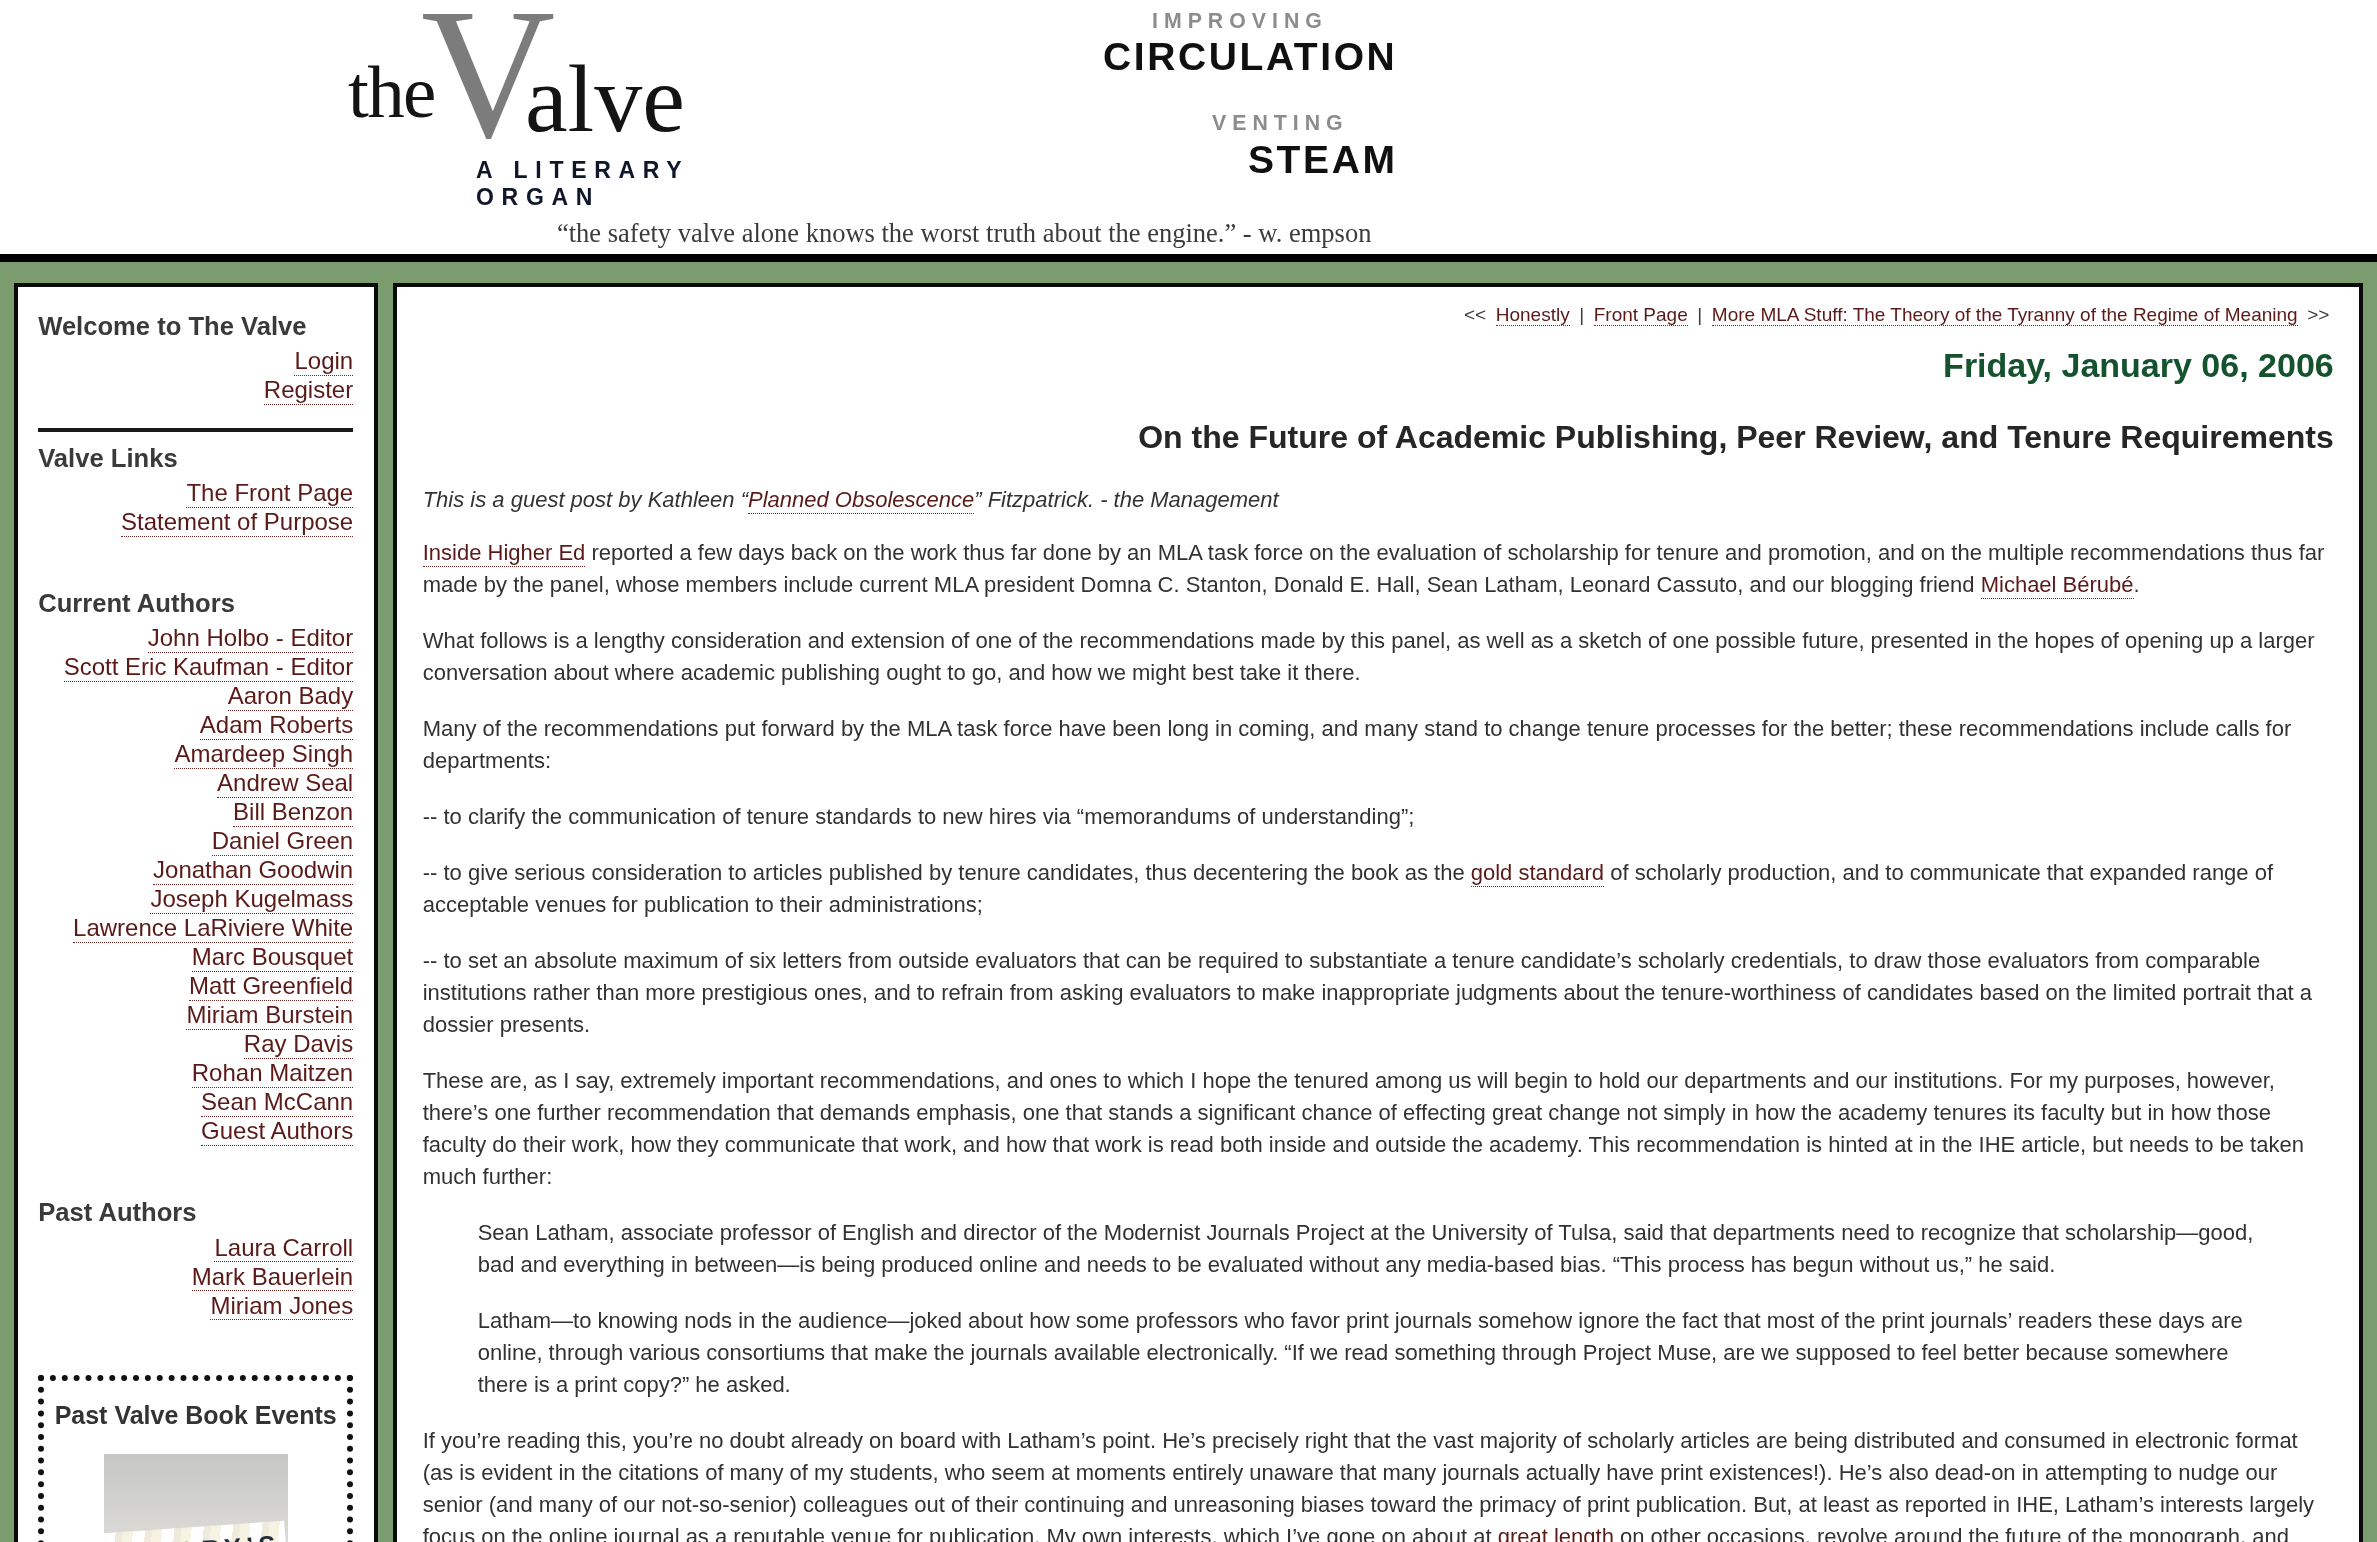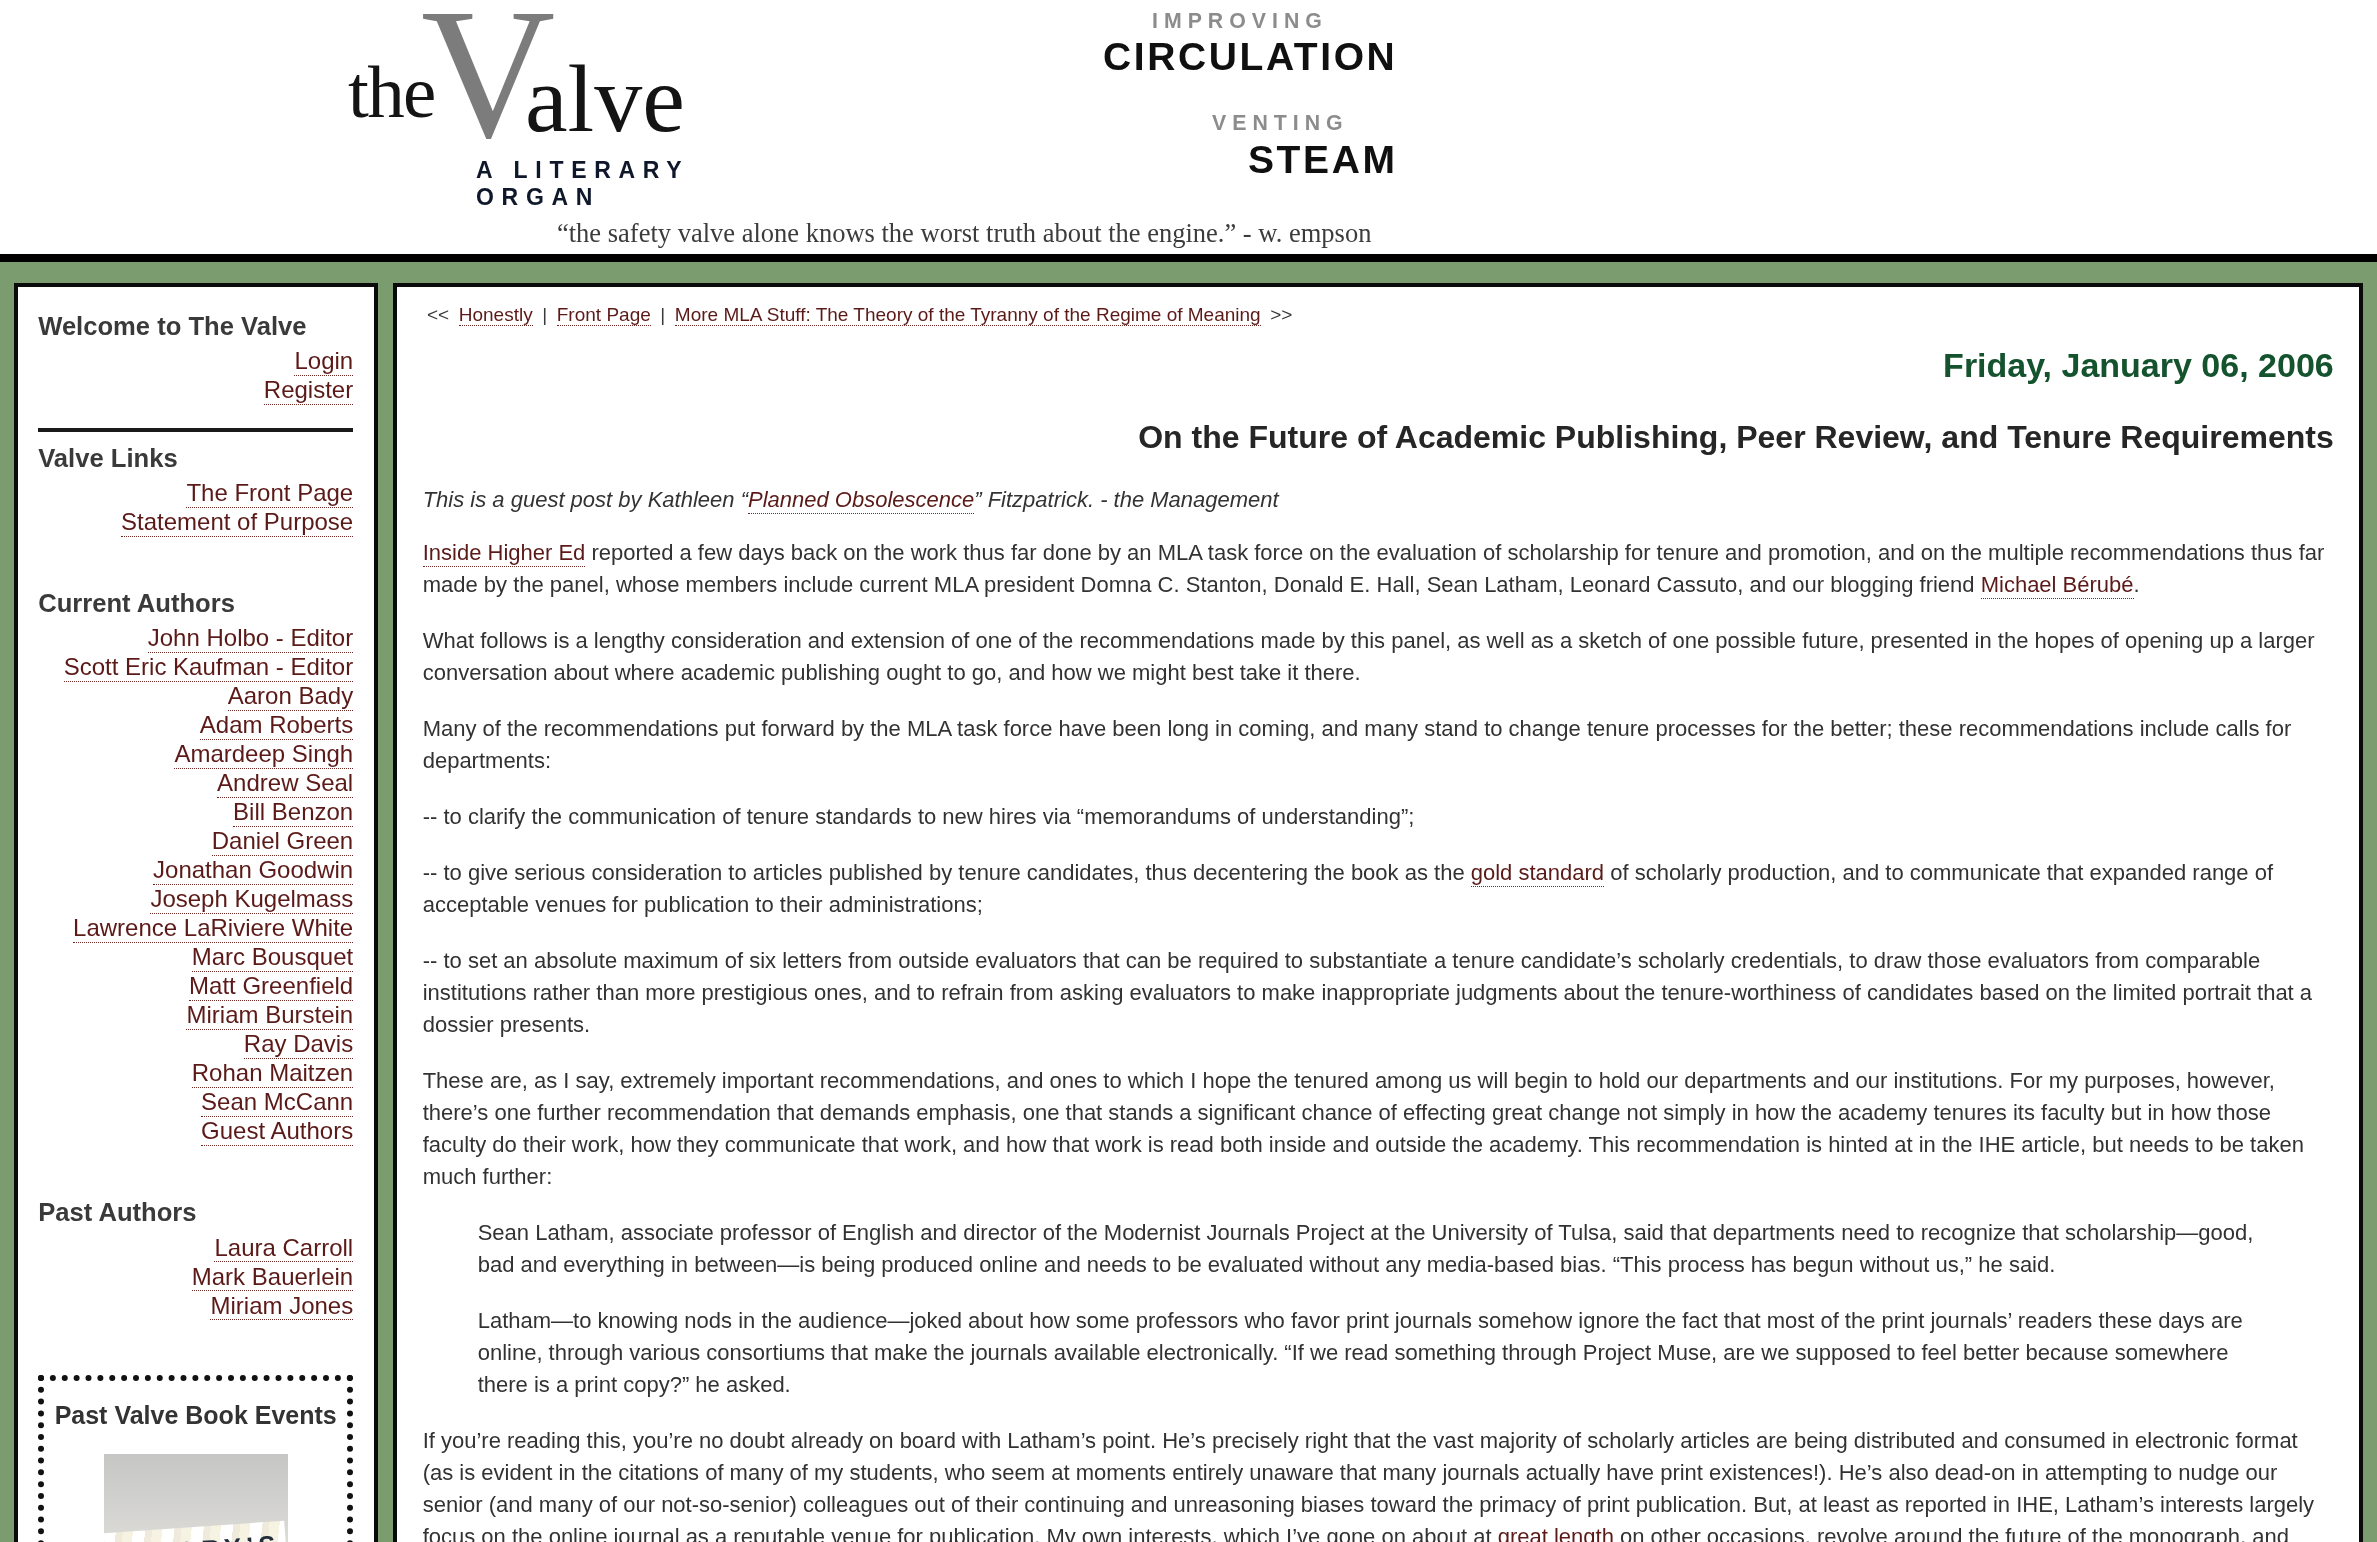--- a/index.html
+++ b/index.html
@@ -41,21 +41,21 @@
   .book-box{border:6px dotted #111;margin-top:55px;padding:20.5px 10.2px 0 10.2px;text-align:center;}
   .book-box-title{font-size:25px;font-weight:bold;color:#333;}
   .book-cover{position:relative;width:184px;height:287px;margin:24px auto 0 auto;overflow:hidden;
               background:linear-gradient(180deg,#c6c6c4 0%,#ecebe7 55%,#d9d7d3 100%);}
   .bk-row1{display:inline-block;margin-top:73px;transform:rotate(-4deg);font-weight:bold;font-size:25.6px;
            color:#232c3a;letter-spacing:5.1px;padding:8.5px 5.1px;
            background:repeating-linear-gradient(100deg,#ffffff 0 12px,#efeadb 12px 19px,#f7f3e2 19px 29px);}
 
   
   .main{flex:1;padding:12px 25.6px 68px 25.6px;}
-  .post-nav{text-align:left;font-size:19px;color:#3a3a3a;margin-top:5.1px;}
+  .post-nav{text-align:right;font-size:19px;color:#3a3a3a;margin-top:5.1px;}
   .post-nav .lnk{font-size:19px;}
   .post-nav span{margin:0 4.3px;}
   .post-date{text-align:right;font-size:34px;font-weight:bold;color:#14532d;margin-top:20.5px;}
   .post-title{font-size:32px;font-weight:bold;color:#262626;margin-top:34px;text-align:right;}
   .post-byline{font-size:17px;color:#9a9a9a;margin-top:5.1px;}
   .post-byline .lnk{font-size:17px;}
   .guest-note{font-style:italic;font-size:22px;margin-top:31px;color:#333;}
   .para{font-size:22px;line-height:32px;color:#323232;margin:24px 0 0 0;}
   .quote{margin:24px 72px 0 55px;}
 </style>

